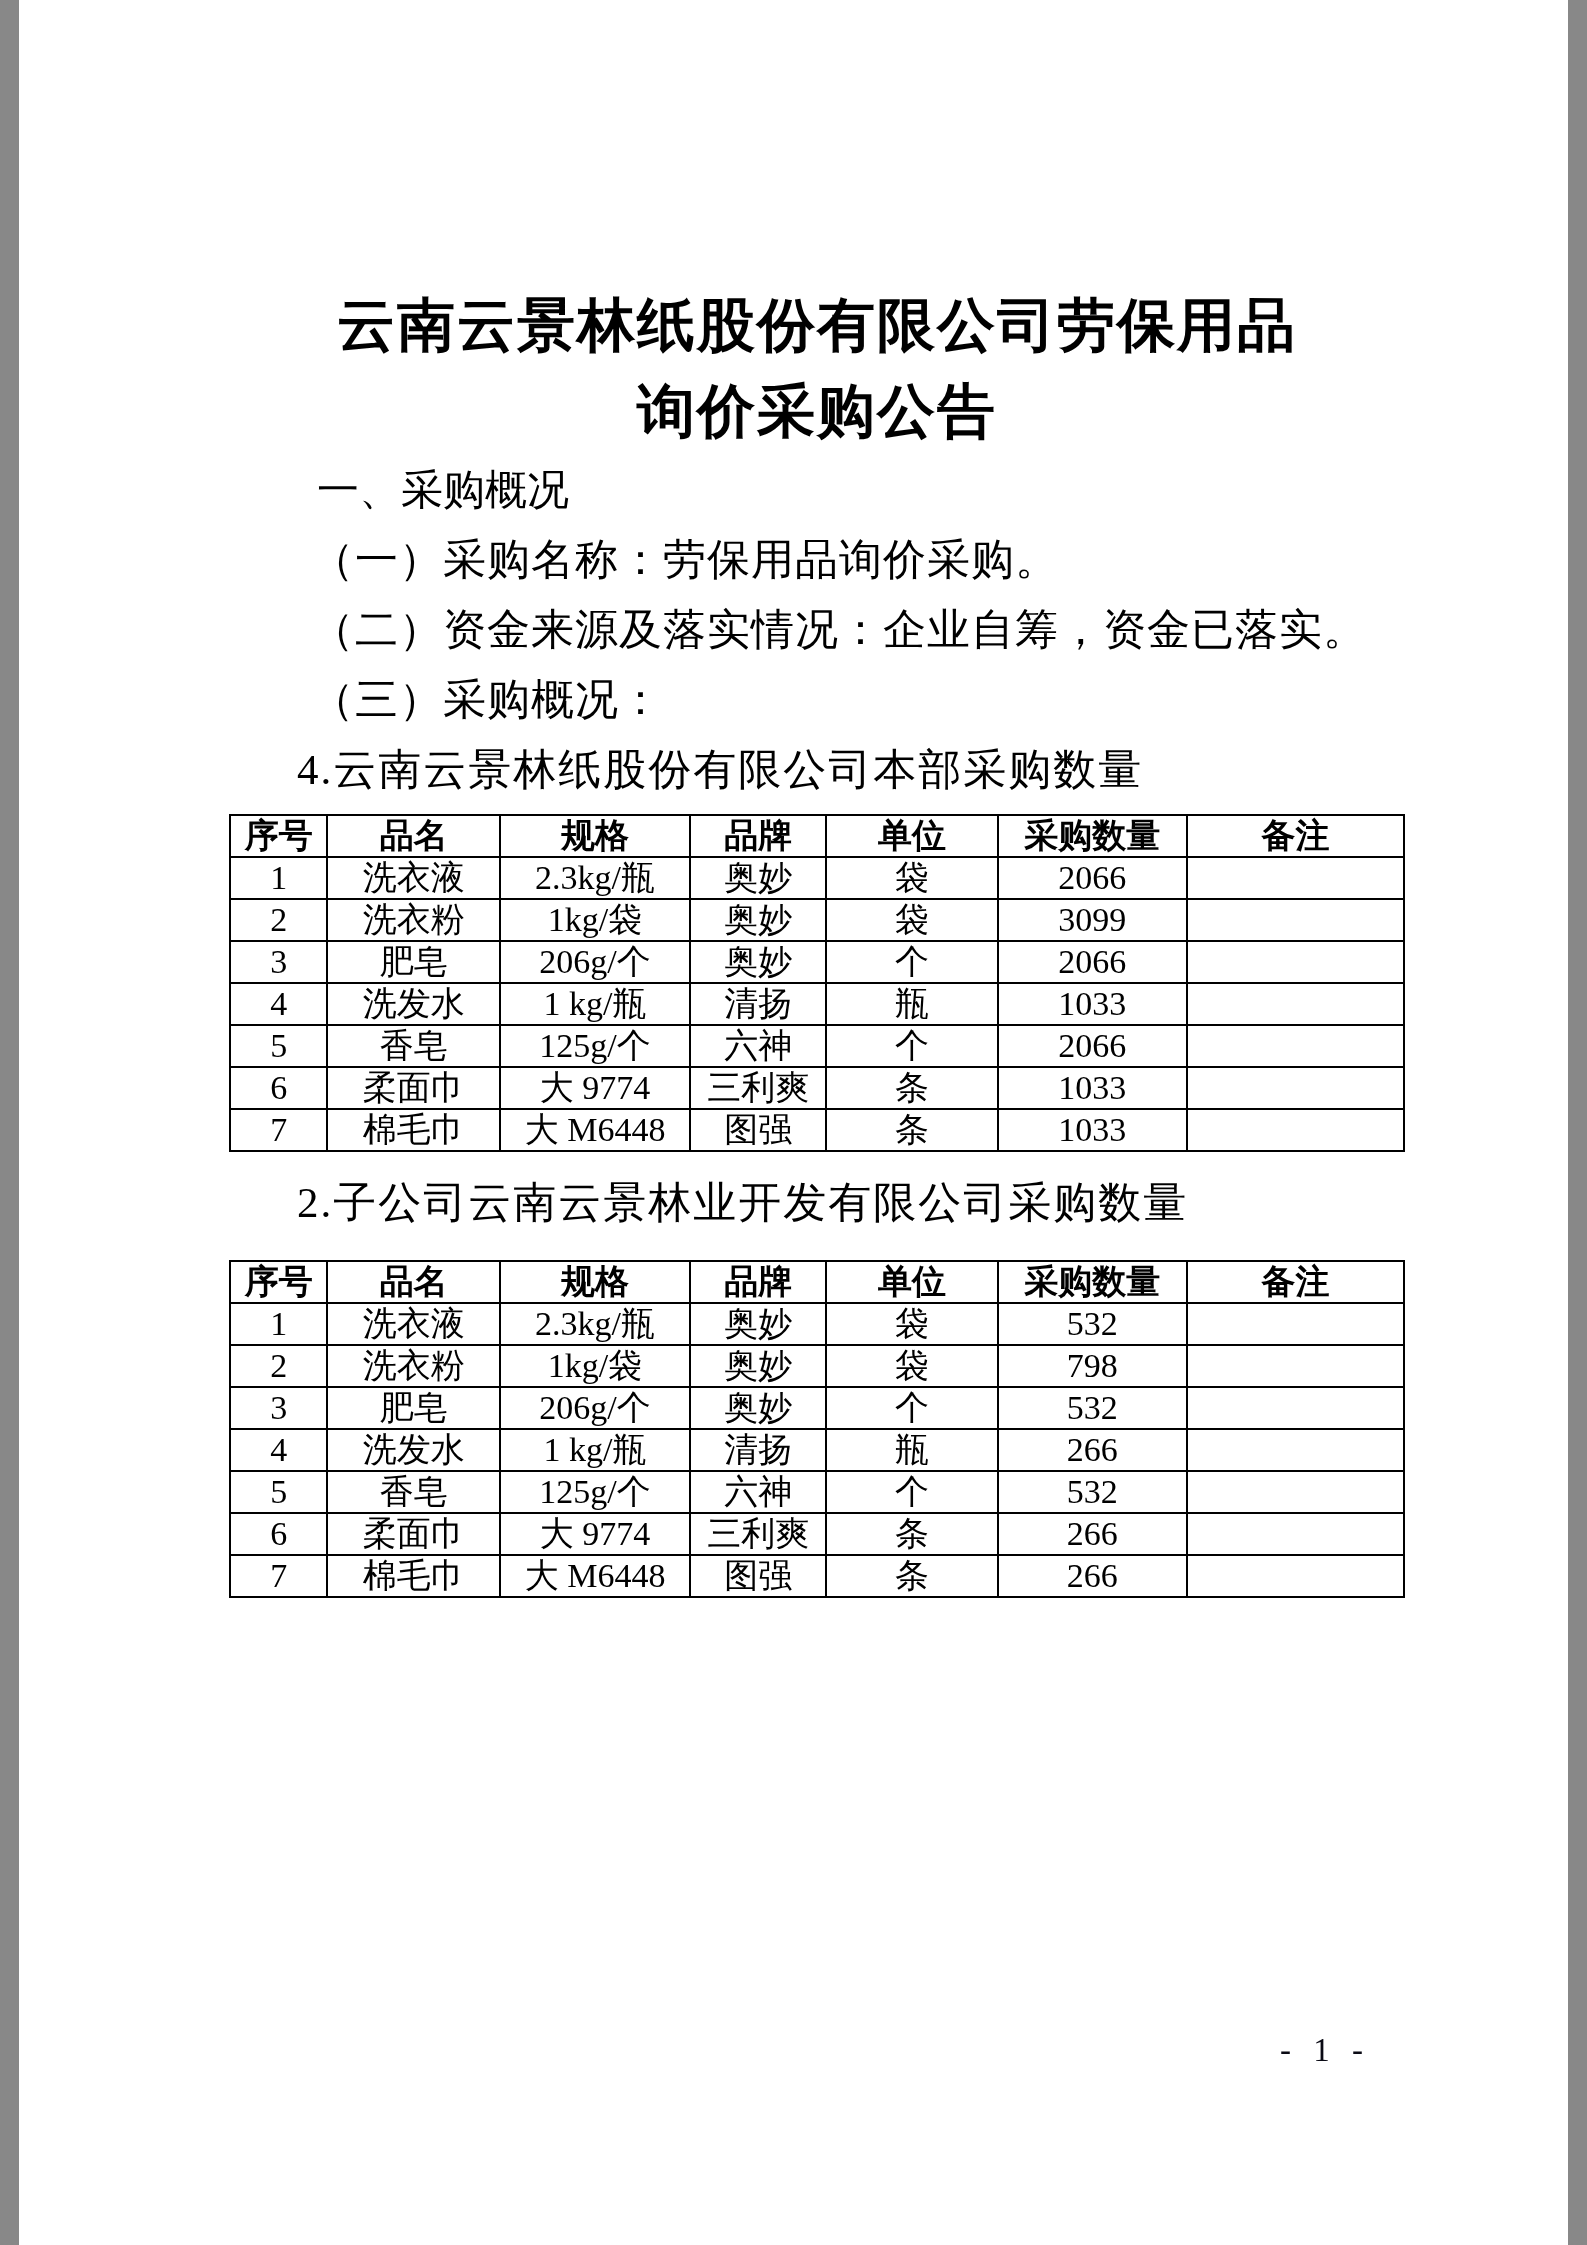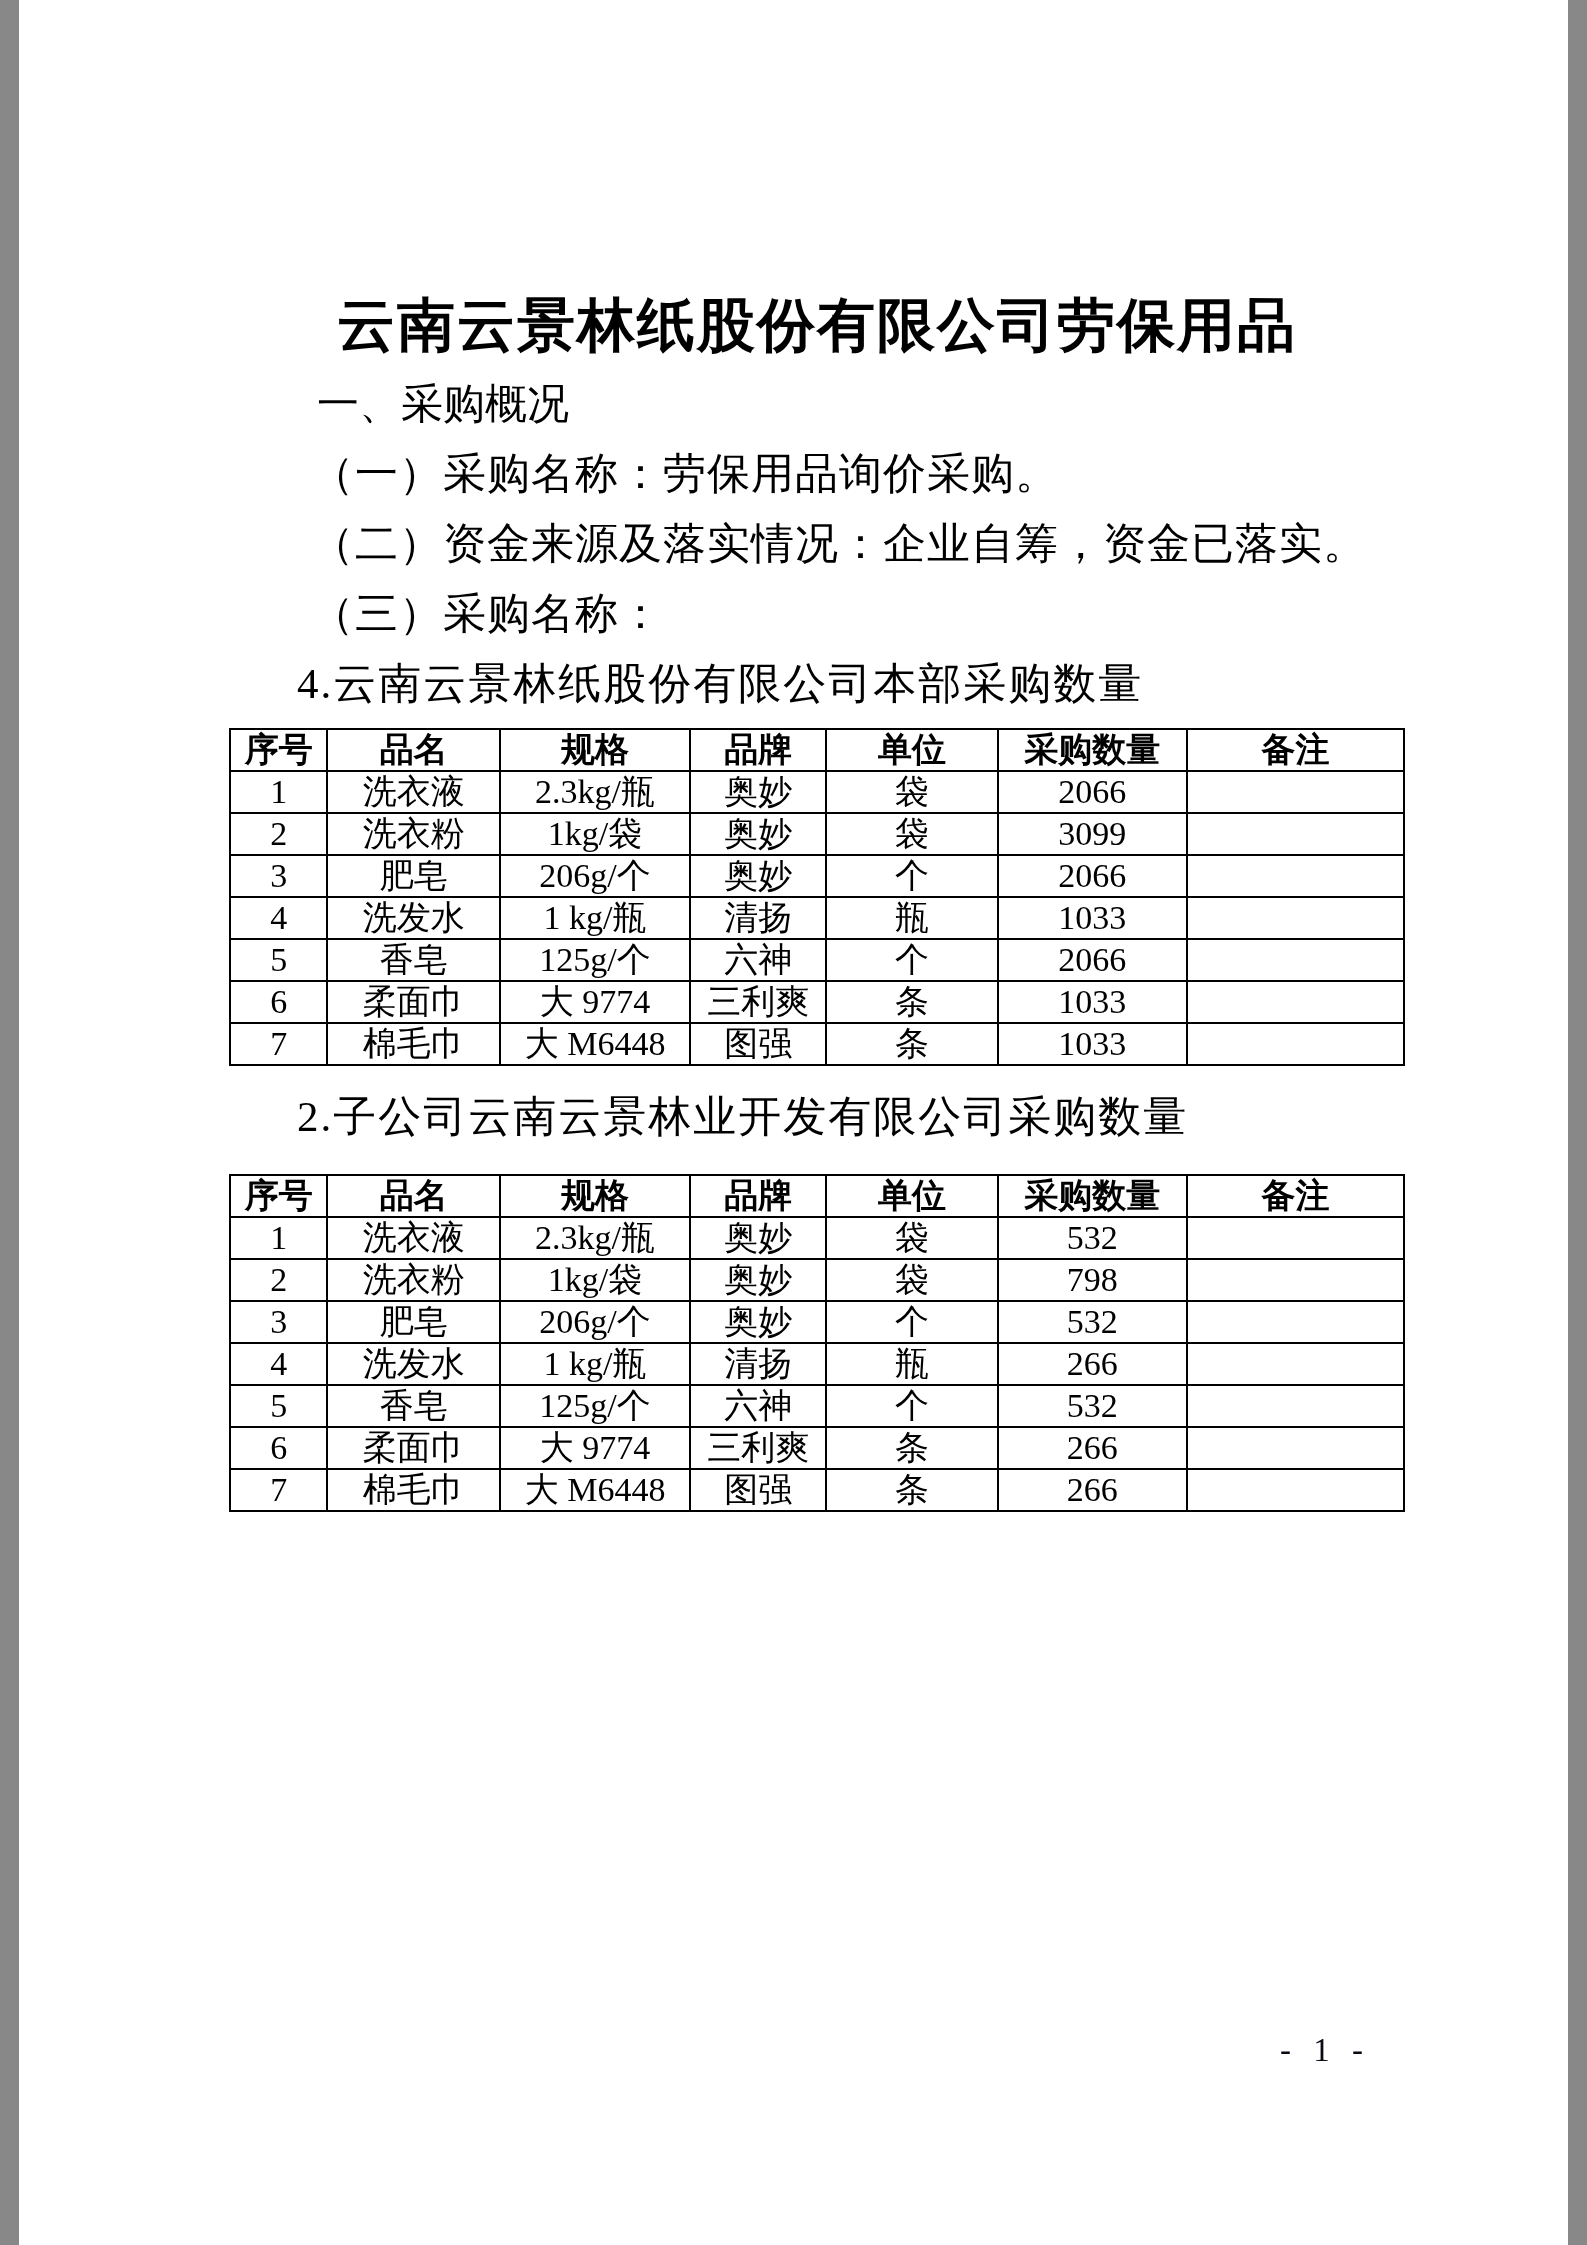--- a/index.html
+++ b/index.html
@@ -85,28 +85,29 @@
   }
 </style>
 </head>
 <body>
 
 <div class="page">
   <div class="content">
 
     <div class="doc-title">
       <div>云南云景林纸股份有限公司劳保用品</div>
+      <div>询价采购公告</div>
     </div>
 
 
     <p class="sec-heading">一、采购概况</p>
 
     <p class="item">（一）采购名称：劳保用品询价采购。</p>
     <p class="item">（二）资金来源及落实情况：企业自筹，资金已落实。</p>
-    <p class="item">（三）采购名称：</p>
+    <p class="item">（三）采购概况：</p>
 
     <p class="tbl-heading">4.云南云景林纸股份有限公司本部采购数量</p>
 
     <table class="data">
       <colgroup>
           <col style="width: 8.3%;">
           <col style="width: 14.7%;">
           <col style="width: 16.2%;">
           <col style="width: 11.6%;">
           <col style="width: 14.6%;">

